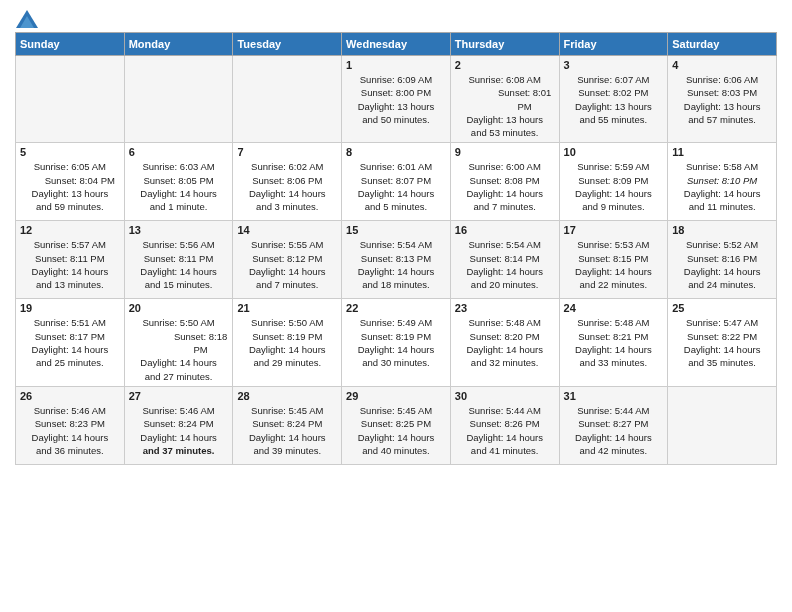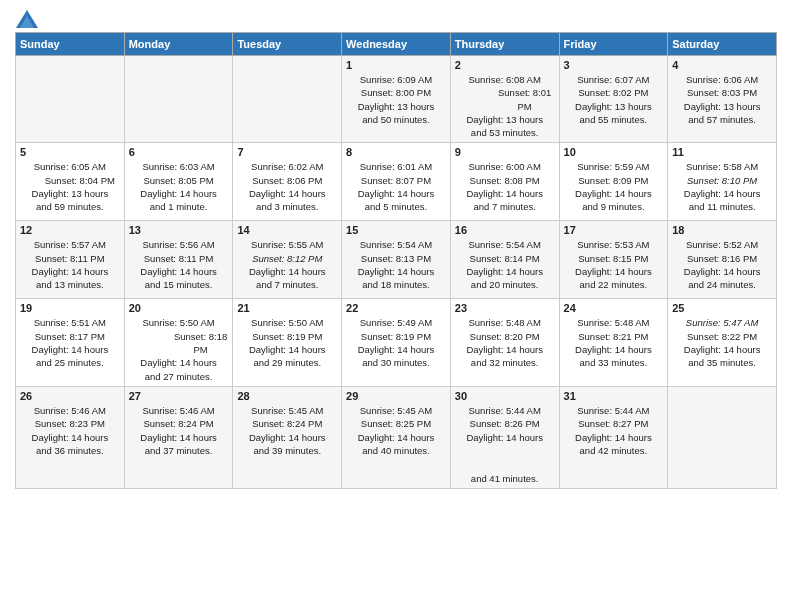--- a/index.html
+++ b/index.html
@@ -234,21 +234,21 @@
               <span style="display: block;">Sunrise: 5:56 AM</span>
               <span style="display: block;">Sunset: 8:11 PM</span>
               <span style="display: block;">Daylight: 14 hours</span>
               <span style="display: block;">and 15 minutes.</span>
             </div>
           </td>
           <td>
             <span class="day-num">14</span>
             <div class="day-info">
               <span style="display: block;">Sunrise: 5:55 AM</span>
-              <span style="display: block; font-style: italic;">Sunset: 8:12 PM</span>
+              <span style="display: block;">Sunset: 8:12 PM</span>
               <span style="display: block;">Daylight: 14 hours</span>
               <span style="display: block;">and 7 minutes.</span>
             </div>
           </td>
           <td>
             <span class="day-num">15</span>
             <div class="day-info">
               <span style="display: block;">Sunrise: 5:54 AM</span>
               <span style="display: block;">Sunset: 8:13 PM</span>
               <span style="display: block;">Daylight: 14 hours</span>
@@ -334,21 +334,21 @@
             <div class="day-info">
               <span style="display: block;">Sunrise: 5:48 AM</span>
               <span style="display: block;">Sunset: 8:21 PM</span>
               <span style="display: block;">Daylight: 14 hours</span>
               <span style="display: block;">and 33 minutes.</span>
             </div>
           </td>
           <td>
             <span class="day-num">25</span>
             <div class="day-info">
-              <span style="display: block; font-style: italic;">Sunrise: 5:47 AM</span>
+              <span style="display: block;">Sunrise: 5:47 AM</span>
               <span style="display: block;">Sunset: 8:22 PM</span>
               <span style="display: block;">Daylight: 14 hours</span>
               <span style="display: block;">and 35 minutes.</span>
             </div>
           </td>
         </tr>
         <tr>
           <td>
             <span class="day-num">26</span>
             <div class="day-info">
@@ -357,21 +357,21 @@
               <span style="display: block;">Daylight: 14 hours</span>
               <span style="display: block;">and 36 minutes.</span>
             </div>
           </td>
           <td>
             <span class="day-num">27</span>
             <div class="day-info">
               <span style="display: block;">Sunrise: 5:46 AM</span>
               <span style="display: block;">Sunset: 8:24 PM</span>
               <span style="display: block;">Daylight: 14 hours</span>
-              <span style="display: block;">and 37 minutes.</span>
+              <span style="display: block; font-weight: bold;">and 37 minutes.</span>
             </div>
           </td>
           <td>
             <span class="day-num">28</span>
             <div class="day-info">
               <span style="display: block;">Sunrise: 5:45 AM</span>
               <span style="display: block;">Sunset: 8:24 PM</span>
               <span style="display: block;">Daylight: 14 hours</span>
               <span style="display: block;">and 39 minutes.</span>
             </div>
@@ -384,21 +384,21 @@
               <span style="display: block;">Daylight: 14 hours</span>
               <span style="display: block;">and 40 minutes.</span>
             </div>
           </td>
           <td>
             <span class="day-num">30</span>
             <div class="day-info">
               <span style="display: block;">Sunrise: 5:44 AM</span>
               <span style="display: block;">Sunset: 8:26 PM</span>
               <span style="display: block;">Daylight: 14 hours</span>
-              <span style="display: block; margin-top: 28px;">and 41 minutes.</span>
+              <span style="display: block;">and 41 minutes.</span>
             </div>
           </td>
           <td>
             <span class="day-num">31</span>
             <div class="day-info">
               <span style="display: block;">Sunrise: 5:44 AM</span>
               <span style="display: block;">Sunset: 8:27 PM</span>
               <span style="display: block;">Daylight: 14 hours</span>
               <span style="display: block;">and 42 minutes.</span>
             </div>

